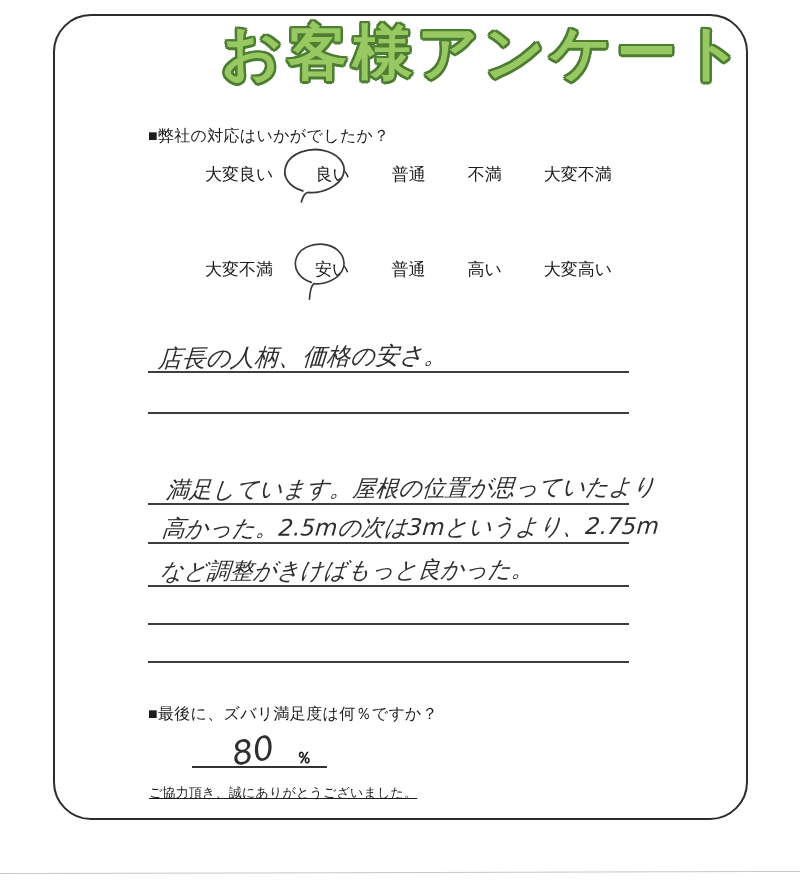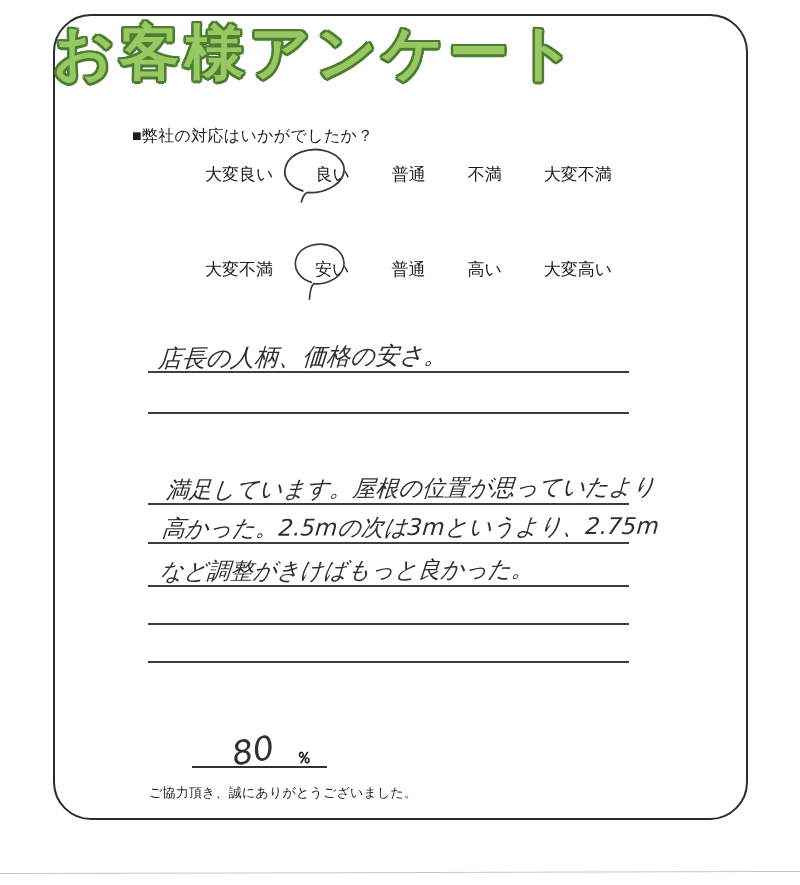--- a/index.html
+++ b/index.html
@@ -5,28 +5,28 @@
   html,body{margin:0;padding:0;background:#ffffff;}
   .page{
     position:relative;width:800px;height:885px;background:#fff;overflow:hidden;
     font-family:"Liberation Sans","DejaVu Sans",sans-serif;color:#1c1c1c;
   }
   .card{
     position:absolute;left:53px;top:14px;width:691px;height:802px;
     border:2px solid #2d2d2d;border-radius:38px;background:#fff;
   }
   .title{
-    position:absolute;left:53px;top:18px;width:695px;margin:0;text-align:left;
+    position:absolute;left:53px;top:18px;width:695px;margin:0;text-align:right;
     font-size:60px;font-weight:bold;letter-spacing:5px;line-height:1.15;
     color:#97c862;
     text-shadow:-2px -2px 0 #4c7d31, 2px -2px 0 #4c7d31, -2px 2px 0 #4c7d31,
                  2px 2px 0 #4c7d31, -2.5px 0 0 #4c7d31, 2.5px 0 0 #4c7d31,
                  0 -2.5px 0 #4c7d31, 0 2.5px 0 #4c7d31;
   }
-  .heading{position:absolute;left:132px;font-size:16px;letter-spacing:.3px;white-space:nowrap;}
+  .heading{position:absolute;left:148px;font-size:16px;letter-spacing:.3px;white-space:nowrap;}
   .h-q1{top:126px}.h-q2{top:217px}.h-q3{top:314px}.h-q4{top:449px}.h-q5{top:704px}
   .opts{position:absolute;left:205px;display:flex;gap:42px;font-size:17px;white-space:nowrap;}
   .o-q1{top:163px}.o-q2{top:258px}
   .circ{position:absolute;}
   .c1{left:279px;top:146px;width:70px;height:58px;}
   .c2{left:289px;top:241px;width:62px;height:62px;}
   .circ path{fill:none;stroke:#3a3a3a;stroke-width:2.6;stroke-linecap:round;}
   .ans-line{position:absolute;left:148px;width:481px;height:0;border-top:2px solid #3e3e3e;}
   .ln-q3a{top:371px}.ln-q3b{top:412px}
   .ln-q4a{top:503px}.ln-q4b{top:542px}.ln-q4c{top:585px}.ln-q4d{top:623px}.ln-q4e{top:661px}
@@ -34,21 +34,21 @@
     position:absolute;color:#2f2f2f;white-space:nowrap;
     font-family:"DejaVu Sans",sans-serif;font-style:italic;
   }
   .hw-q3{left:158px;top:341px;font-size:24px;transform:rotate(-.7deg) skewX(-4deg);}
   .hw-f1{left:166px;top:473px;font-size:23px;transform:rotate(-.4deg) skewX(-5deg);}
   .hw-f2{left:162px;top:512px;font-size:23px;transform:rotate(-.3deg) skewX(-5deg);}
   .hw-f3{left:160px;top:555px;font-size:23px;transform:rotate(-.4deg) skewX(-5deg);}
   .sat-line{position:absolute;left:192px;top:766px;width:135px;height:0;border-top:2px solid #333;}
   .hw-sat{left:232px;top:731px;font-size:33px;transform:rotate(-10deg);}
   .pct{position:absolute;left:296px;top:748px;font-size:16px;font-weight:bold;}
-  .footer{position:absolute;left:149px;top:785px;font-size:13px;letter-spacing:.2px;line-height:1.2;white-space:nowrap;}
+  .footer{position:absolute;left:149px;top:785px;font-size:13px;letter-spacing:.2px;line-height:1.2;white-space:nowrap;text-decoration:underline;}
   .scan-edge{position:absolute;left:-4px;top:872px;width:810px;height:0;border-top:1.5px solid #c7c7c7;transform:rotate(-.15deg);}
 </style>
 </head>
 <body>
 
 <div class="page">
 
   <div class="card"></div>
 
   <h1 class="title">お客様アンケート</h1>
@@ -82,20 +82,21 @@
 
   <div class="hw hw-f1">満足しています。屋根の位置が思っていたより</div>
   <div class="hw hw-f2">高かった。2.5mの次は3mというより、2.75m</div>
   <div class="hw hw-f3">など調整がきけばもっと良かった。</div>
   <div class="ans-line ln-q4a"></div>
   <div class="ans-line ln-q4b"></div>
   <div class="ans-line ln-q4c"></div>
   <div class="ans-line ln-q4d"></div>
   <div class="ans-line ln-q4e"></div>
 
+  <div class="heading h-q5">■最後に、ズバリ満足度は何％ですか？</div>
   <div class="hw hw-sat">80</div>
   <div class="pct">％</div>
   <div class="sat-line"></div>
 
   <div class="footer">ご協力頂き、誠にありがとうございました。</div>
 
   <div class="scan-edge"></div>
 </div>
 
 </body></html>

